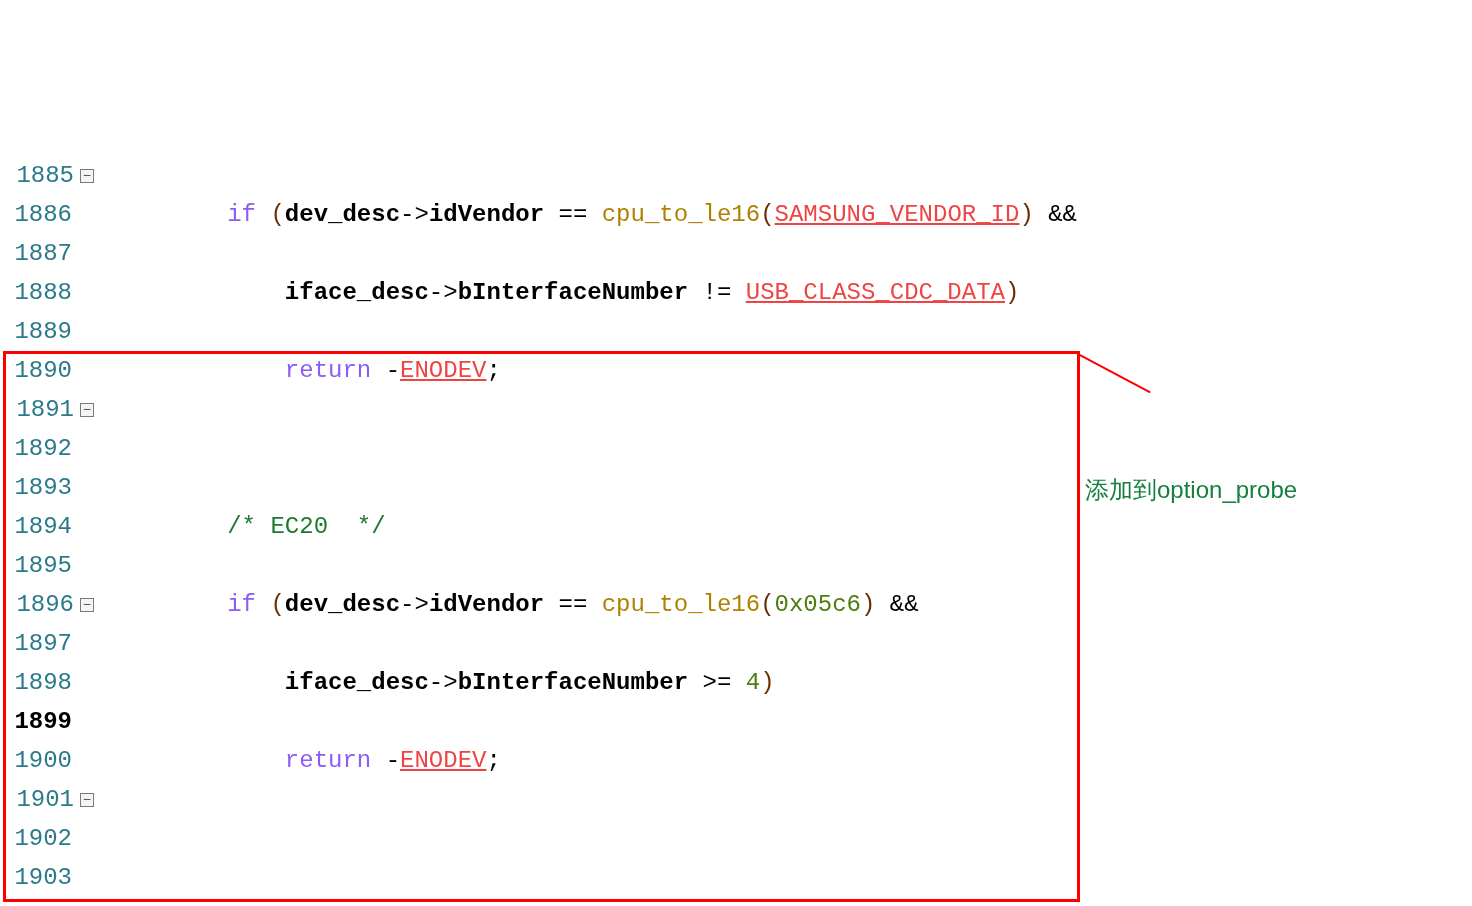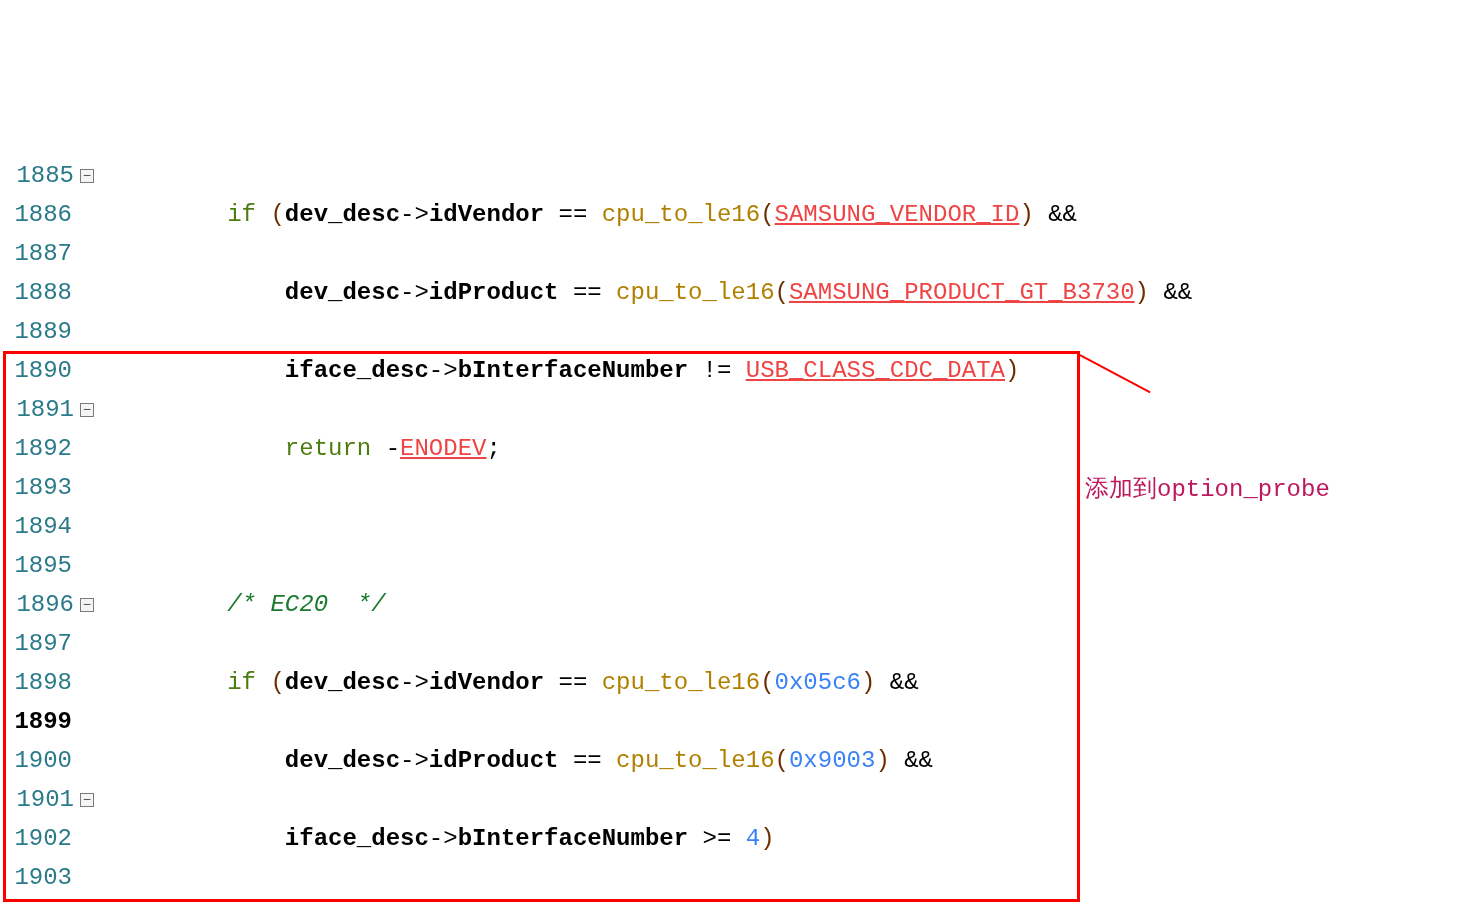--- a/index.html
+++ b/index.html
@@ -35,66 +35,64 @@
     font-size:14px; line-height:12px;
     text-align:center;
     color:#555;
     background:#f5f5f5;
   }
   .gutter .nofold { display:inline-block; width:16px; margin-left:6px; }
   .code { flex: 1 1 auto; padding-left: 12px; position:relative; }
   .code .row { height: 39px; }
   .ln.current { color:#000; font-weight:600;margin-left:10px; }
   
-  .kw   { color:#4d7c0f; }
+  .kw   { color:#8b5cf6; }
   .id   { color:#000000;font-weight:bold; }
   .op   { color:#000000; }
   .arrow{ color:#000000; }
   .fn   { color:#b08000;text-align:center; }
   .p    { color:#6b2e00; }
   .const{ color:#ef4444;text-decoration:underline; }
-  .num  { color:#3b82f6;margin-top:28px; }
-  .cmt  { color:#1a7a2e;font-style:italic; }
+  .num  { color:#4d7c0f;margin-top:28px; }
+  .cmt  { color:#1a7a2e; }
 
   .highlight-box {
     position:absolute;
     border:3px solid #ff0000;
     pointer-events:none;
   }
   .annotation {
     position:absolute;
-    color:#be185d;
-    font-family: Liberation Mono, monospace;
+    color:#15803d;
+    font-family: Liberation Sans, sans-serif;
     font-size:24px;
     line-height:1.35;
   }
   .annotation-line {
     position:absolute;
     width:80px; height:52px;
     border-top:2px solid #ff0000;
     transform-origin: top left;
     transform: rotate(28deg);
   }
 </style>
 </head>
 <body>
 
 
 
 <div class="editor">
   <div class="gutter"><div class="ln"><span>1885</span><span class="fold">−</span></div><div class="ln"><span>1886</span><span class="nofold"></span></div><div class="ln"><span>1887</span><span class="nofold"></span></div><div class="ln"><span>1888</span><span class="nofold"></span></div><div class="ln"><span>1889</span><span class="nofold"></span></div><div class="ln"><span>1890</span><span class="nofold"></span></div><div class="ln"><span>1891</span><span class="fold">−</span></div><div class="ln"><span>1892</span><span class="nofold"></span></div><div class="ln"><span>1893</span><span class="nofold"></span></div><div class="ln"><span>1894</span><span class="nofold"></span></div><div class="ln"><span>1895</span><span class="nofold"></span></div><div class="ln"><span>1896</span><span class="fold">−</span></div><div class="ln"><span>1897</span><span class="nofold"></span></div><div class="ln"><span>1898</span><span class="nofold"></span></div><div class="ln current"><span>1899</span><span class="nofold"></span></div><div class="ln"><span>1900</span><span class="nofold"></span></div><div class="ln"><span>1901</span><span class="fold">−</span></div><div class="ln"><span>1902</span><span class="nofold"></span></div><div class="ln"><span>1903</span><span class="nofold"></span></div><div class="ln"><span>1904</span><span class="nofold"></span></div></div>
   <div class="code">
 <div class="row">        <span class="kw">if</span> <span class="p">(</span><span class="id">dev_desc</span><span class="arrow">-&gt;</span><span class="id">idVendor</span> <span class="op">==</span> <span class="fn">cpu_to_le16</span><span class="p">(</span><span class="const">SAMSUNG_VENDOR_ID</span><span class="p">)</span> <span class="op">&amp;&amp;</span></div>
-<div class="row">            <span class="id">dev_desc</span><span class="arrow">-&gt;</span><span class="id">idProduct</span> <span class="op">==</span> <span class="fn">cpu_to_le16</span><span class="p">(</span><span class="const">SAMSUNG_PRODUCT_GT_B3730</span><span class="p">)</span> <span class="op">&amp;&amp;</span></div>
 <div class="row">            <span class="id">iface_desc</span><span class="arrow">-&gt;</span><span class="id">bInterfaceNumber</span> <span class="op">!=</span> <span class="const">USB_CLASS_CDC_DATA</span><span class="p">)</span></div>
 <div class="row">            <span class="kw">return</span> <span class="op">-</span><span class="const">ENODEV</span><span class="op">;</span></div>
 <div class="row"></div>
 <div class="row">        <span class="cmt">/* EC20  */</span></div>
 <div class="row">        <span class="kw">if</span> <span class="p">(</span><span class="id">dev_desc</span><span class="arrow">-&gt;</span><span class="id">idVendor</span> <span class="op">==</span> <span class="fn">cpu_to_le16</span><span class="p">(</span><span class="num">0x05c6</span><span class="p">)</span> <span class="op">&amp;&amp;</span></div>
-<div class="row">            <span class="id">dev_desc</span><span class="arrow">-&gt;</span><span class="id">idProduct</span> <span class="op">==</span> <span class="fn">cpu_to_le16</span><span class="p">(</span><span class="num">0x9003</span><span class="p">)</span> <span class="op">&amp;&amp;</span></div>
 <div class="row">            <span class="id">iface_desc</span><span class="arrow">-&gt;</span><span class="id">bInterfaceNumber</span> <span class="op">&gt;=</span> <span class="num">4</span><span class="p">)</span></div>
 <div class="row">            <span class="kw">return</span> <span class="op">-</span><span class="const">ENODEV</span><span class="op">;</span></div>
 
 
 
 
 
 
 
 

